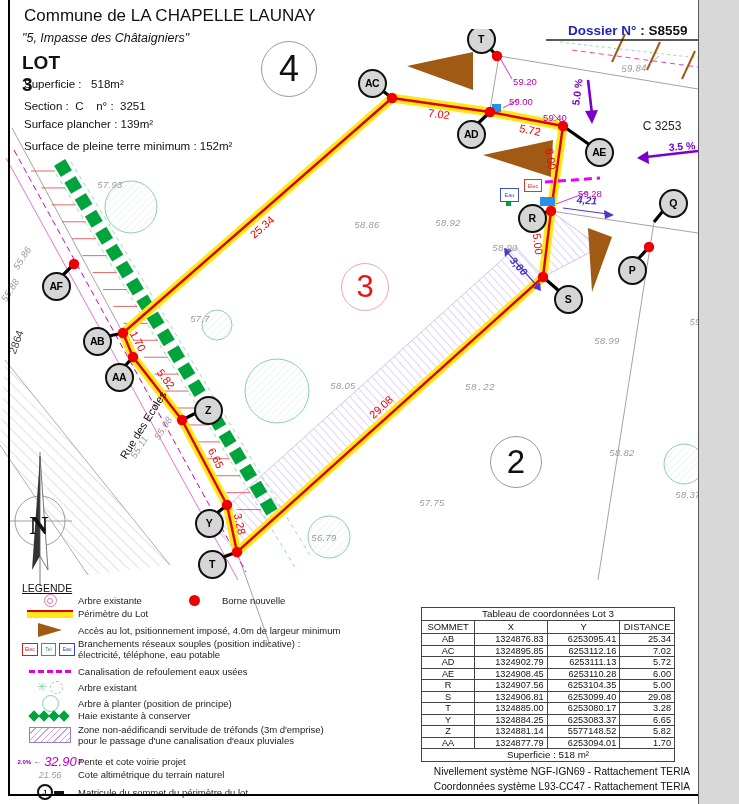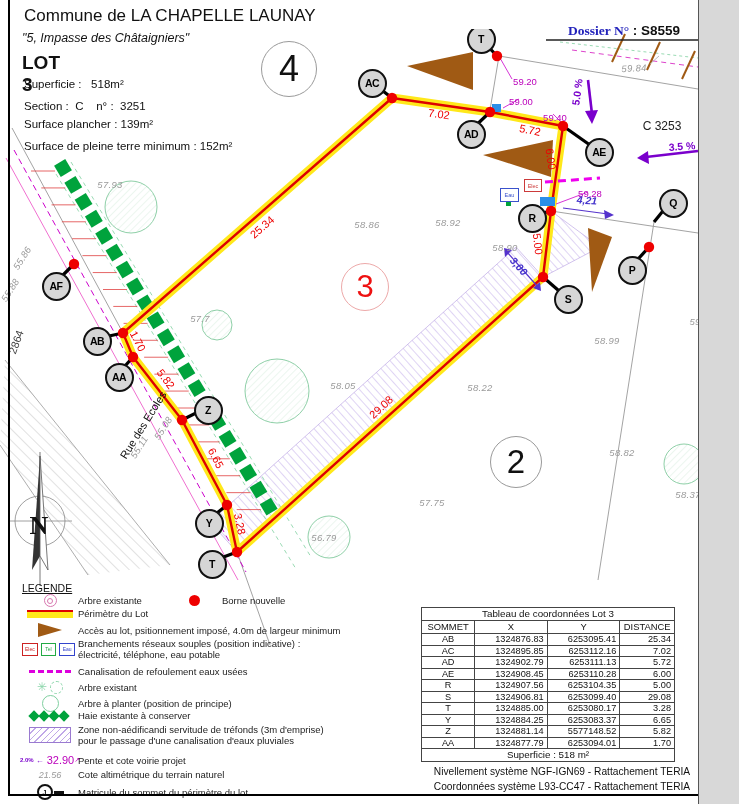--- a/index.html
+++ b/index.html
@@ -11,21 +11,21 @@
   #right-strip{position:absolute;left:698px;top:0;width:41px;height:804px;background:#d8d8d8;
                border-left:1px solid #555;z-index:30;}
   #map-svg{position:absolute;left:0;top:0;z-index:1;}
   
   #header{position:absolute;z-index:20;}
   .h-commune{position:absolute;left:24px;top:6px;font-size:17px;white-space:pre;}
   .h-address{position:absolute;left:22px;top:31px;font-size:12.5px;font-style:italic;white-space:pre;}
   .h-lot{position:absolute;left:22px;top:52px;font-size:19px;font-weight:bold;}
   .h-line{position:absolute;font-size:11.5px;white-space:pre;}
   #dossier{position:absolute;left:553px;top:8px;z-index:20;font-size:13.5px;font-weight:bold;white-space:pre;}
-  #dossier .d-label{color:#2222bb;font-family:Liberation Serif, serif;}
+  #dossier .d-label{color:#2222bb;}
   #dossier .d-value{color:#111;}
   
   #labels,#vertices,#lotnums,#uboxes{position:absolute;left:0;top:0;width:739px;height:804px;}
   #labels{z-index:10;pointer-events:none;}
   .lbl{position:absolute;white-space:pre;transform-origin:center;}
   .elev{font-style:italic;font-size:9.5px;color:var(--c-elev);letter-spacing:.3px;}
   .red{font-size:11px;color:var(--c-dim);}
   .mag{font-size:9.5px;color:var(--c-spot);}
   .slope{font-size:10.5px;font-weight:bold;color:var(--c-slope);}
   .bluedim{font-size:10.5px;font-weight:bold;font-style:italic;color:#4433cc;}
@@ -63,21 +63,21 @@
   .nb1{border-color:#22aa44;color:#22aa44;}
   .nb2{border-color:#3344cc;color:#3344cc;}
   .sym-canalisation{width:42px;border-top:3.5px dashed #dd00dd;}
   .ae-star{color:#8fd7ad;font-size:12px;margin-right:3px;}
   .ae-circ{width:11px;height:11px;border:1px dashed #8fd7ad;border-radius:50%;}
   .sym-arbre-planter{width:15px;height:15px;border:1.3px solid #7fcf9f;border-radius:50%;}
   .haie-sq{width:8px;height:8px;background:var(--c-haie);transform:rotate(45deg);margin-right:2px;}
   .sym-zone{width:40px;height:14px;border:1px solid #9a7ad0;
             background:repeating-linear-gradient(135deg,#fff 0 3.5px,#c0a8e8 3.5px 4.5px);}
   .p20{font-size:6px;color:var(--c-slope);font-weight:bold;margin-right:2px;}
-  .p32{font-size:11px;color:var(--c-spot);}
+  .p32{font-size:13px;color:var(--c-spot);font-style:italic;}
   .p-arrow{color:var(--c-slope);font-size:8px;margin-right:3px;}
   .p-tick{color:var(--c-spot);font-size:7px;}
   .sym-cote{font-size:9px;font-style:italic;color:#999;}
   .mat-c{width:12px;height:12px;border:2px solid #111;border-radius:50%;display:flex;align-items:center;
          justify-content:center;font-size:7px;font-weight:bold;color:#111;}
   .mat-t{width:10px;height:3px;background:#111;margin-left:1px;}
   
   #coord-table{position:absolute;left:421px;top:607px;width:254px;border-collapse:collapse;z-index:20;
                font-size:9.2px;color:#111;}
   #coord-table td,#coord-table th{border:1px solid #444;padding:0 3px;height:10.5px;line-height:10.5px;}
@@ -279,21 +279,21 @@
       <div class="lotnum" style="left: 261px; top: 41px; width: 54px; height: 54px; border: 1px solid rgb(154, 154, 154); color: rgb(17, 17, 17); font-size: 36px;">4</div>
       <div class="lotnum" style="left: 341px; top: 263px; width: 46px; height: 46px; border: 1px solid rgb(237, 169, 169); color: rgb(238, 17, 17); font-size: 31px;">3</div>
       <div class="lotnum" style="left: 490px; top: 436px; width: 50px; height: 50px; border: 1px solid rgb(154, 154, 154); color: rgb(17, 17, 17); font-size: 33px;">2</div>
     </div>
   <div id="labels">
       <span class="lbl elev" style="left: 110px; top: 184px; transform: translate(-50%, -50%) rotate(0deg);">57.93</span>
       <span class="lbl elev" style="left: 367px; top: 224px; transform: translate(-50%, -50%) rotate(0deg);">58.86</span>
       <span class="lbl elev" style="left: 448px; top: 222px; transform: translate(-50%, -50%) rotate(0deg);">58.92</span>
       <span class="lbl elev" style="left: 505px; top: 247px; transform: translate(-50%, -50%) rotate(0deg);">58.90</span>
       <span class="lbl elev" style="left: 343px; top: 385px; transform: translate(-50%, -50%) rotate(0deg);">58.05</span>
-      <span class="lbl elev" style="left: 480px; top: 387px; transform: translate(-50%, -50%) rotate(0deg);">58.22</span>
+      <span class="lbl elev" style="left: 480px; top: 387px; transform: translate(-50%, -50%) rotate(0deg); font-family: Liberation Mono, monospace;">58.22</span>
       <span class="lbl elev" style="left: 432px; top: 502px; transform: translate(-50%, -50%) rotate(0deg); font-style: italic;">57.75</span>
       <span class="lbl elev" style="left: 324px; top: 537px; transform: translate(-50%, -50%) rotate(0deg);">56.79</span>
       <span class="lbl elev" style="left: 607px; top: 340px; transform: translate(-50%, -50%) rotate(0deg);">58.99</span>
       <span class="lbl elev" style="left: 602px; top: 452px; transform: translate(-50%, -50%) rotate(0deg); margin-left: 20px;">58.82</span>
       <span class="lbl elev" style="left: 688px; top: 494px; transform: translate(-50%, -50%) rotate(0deg);">58.37</span>
       <span class="lbl elev" style="left: 634px; top: 68px; transform: translate(-50%, -50%) rotate(-3deg);">59.84</span>
       <span class="lbl elev" style="left: 695px; top: 321px; transform: translate(-50%, -50%) rotate(0deg);">59</span>
       <span class="lbl elev" style="left: 200px; top: 318px; transform: translate(-50%, -50%) rotate(0deg);">57.7</span>
       <span class="lbl elev" style="left: 22px; top: 258px; transform: translate(-50%, -50%) rotate(-58deg);">55.86</span>
       <span class="lbl elev" style="left: 10px; top: 290px; transform: translate(-50%, -50%) rotate(-58deg);">55.88</span>

